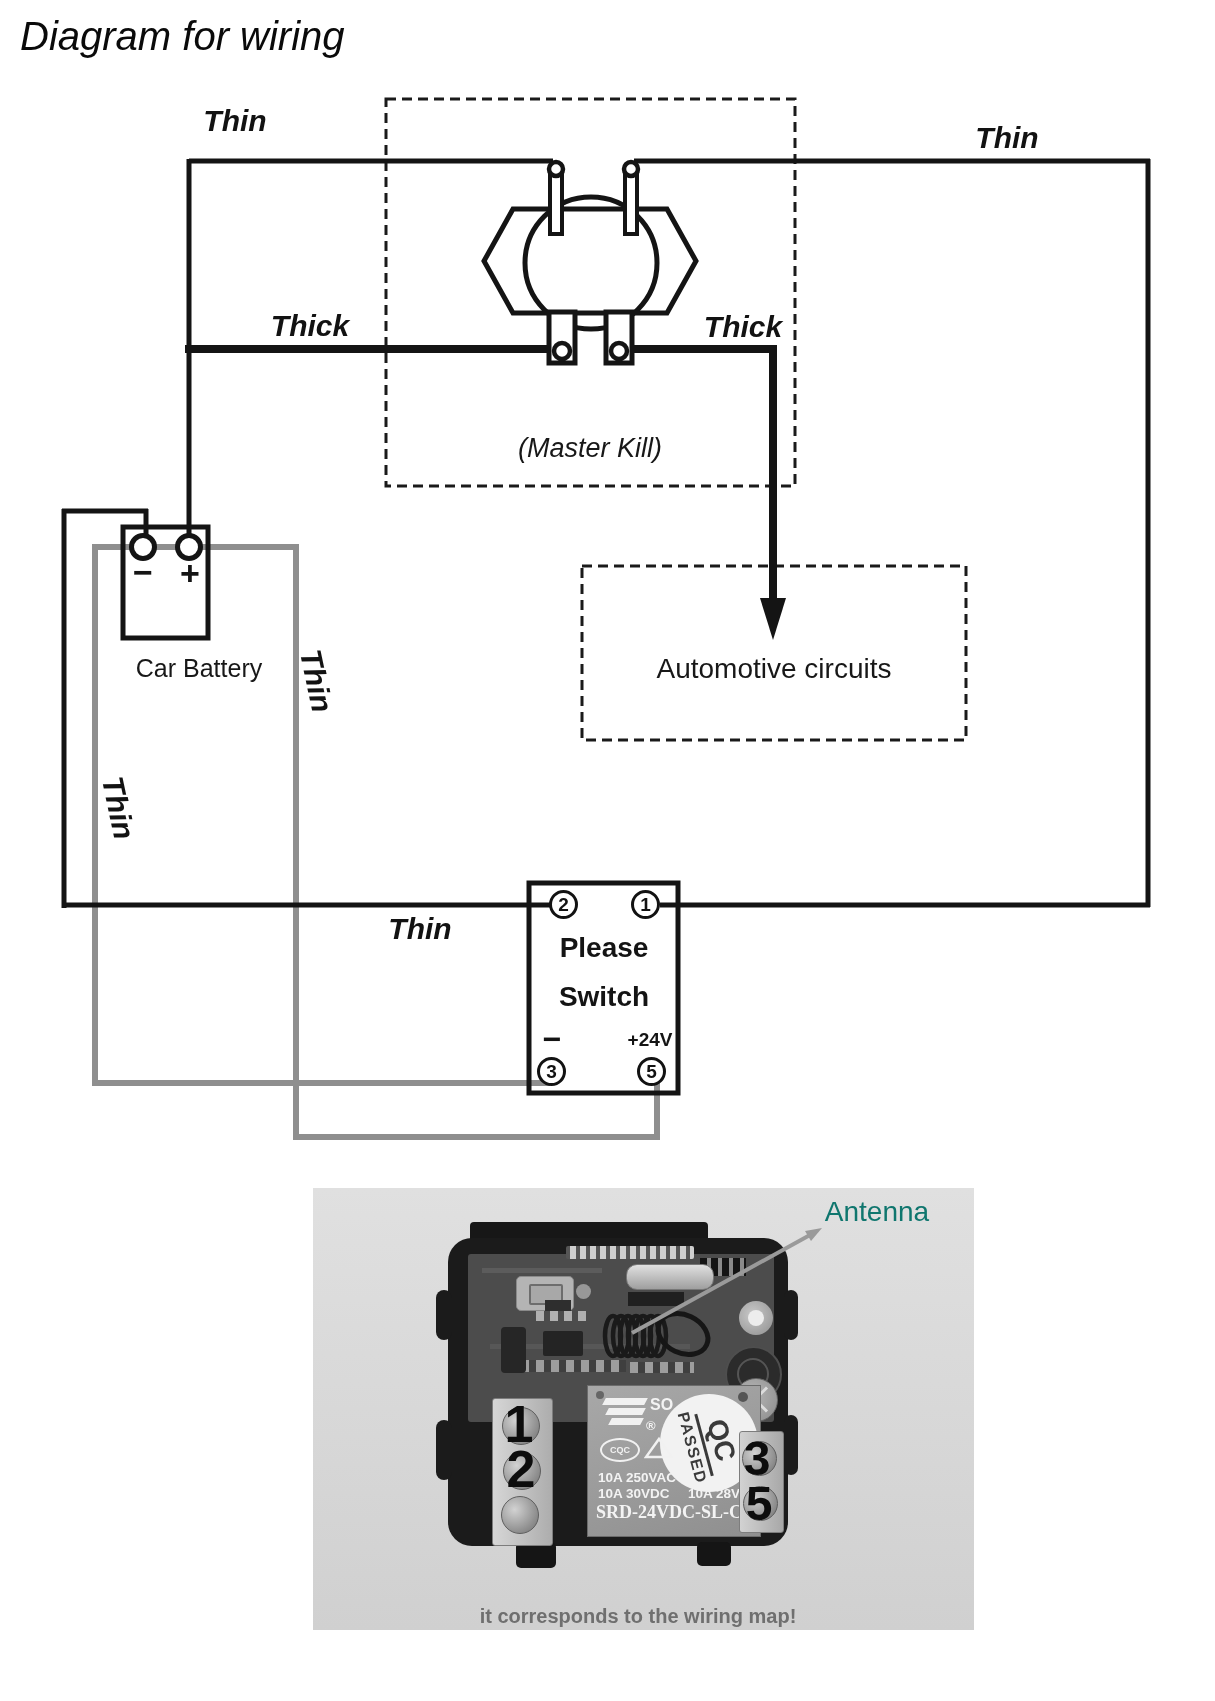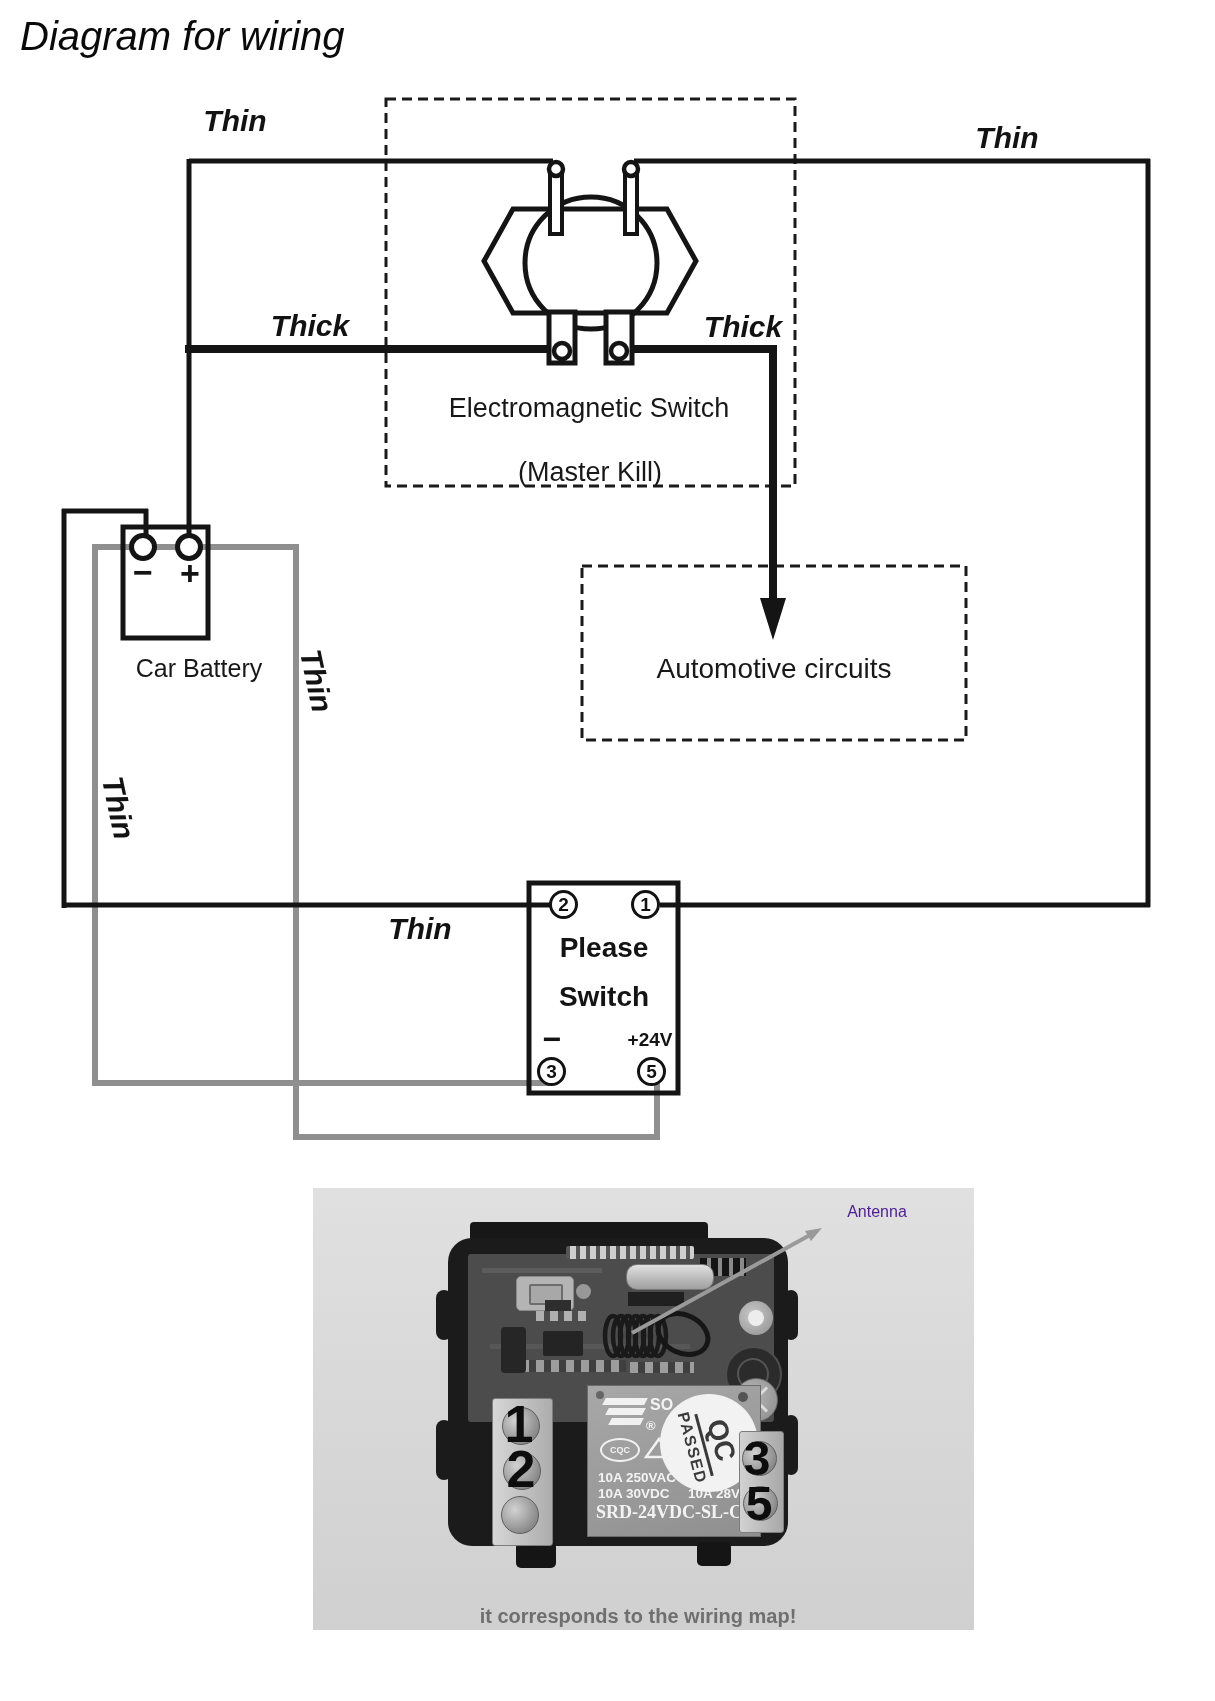--- a/index.html
+++ b/index.html
@@ -99,21 +99,21 @@
   <div class="ph screw" style="left:503px;top:1452px;width:36px;height:36px;"></div>
   <div class="ph screw" style="left:501px;top:1496px;width:36px;height:36px;"></div>
   <div class="ph" style="left:739px;top:1431px;width:43px;height:100px;background:linear-gradient(90deg,#d2d2d2,#a8a8a8);border:1px solid #7d7d7d;border-radius:3px;"></div>
   <div class="ph screw" style="left:742px;top:1441px;width:33px;height:33px;"></div>
   <div class="ph screw" style="left:743px;top:1486px;width:33px;height:33px;"></div>
   <div class="pdigit" style="left:519px;top:1424px;font-size:52px;">1</div>
   <div class="pdigit" style="left:521px;top:1469px;font-size:52px;">2</div>
   <div class="pdigit" style="left:757px;top:1458px;font-size:48px;">3</div>
   <div class="pdigit" style="left:759px;top:1503px;font-size:48px;">5</div>
 
-  <div class="ph" style="left:877px;top:1212px;transform:translate(-50%,-50%);font-size:16px;color:#4c1d95;white-space:nowrap;">Antenna</div>
+  <div class="ph" style="left:877px;top:1212px;transform:translate(-50%,-50%);font-size:28px;color:#0f766e;white-space:nowrap;">Antenna</div>
   <div class="cap ph" style="left:638px;top:1616px;">it corresponds to the wiring map!</div>
 
   <svg width="1215" height="1701" viewBox="0 0 1215 1701">
 
     <rect x="386" y="99" width="409" height="387" fill="none" stroke="#1a1a1a" stroke-width="3" stroke-dasharray="10 6"></rect>
     <rect x="582" y="566" width="384" height="174" fill="none" stroke="#1a1a1a" stroke-width="3" stroke-dasharray="10 6"></rect>
 
     <g stroke="#8f8f8f" stroke-width="6">
       <line x1="95" y1="547" x2="296" y2="547"></line>
       <line x1="95" y1="544" x2="95" y2="1086"></line>
@@ -176,22 +176,21 @@
   <div class="abs txtlayer" style="left:20px;top:14px;font-size:40px;font-weight:normal;font-style:italic;color:#0a0a0a;">Diagram for wiring</div>
 
   <div class="abs c bi txtlayer" style="left:235px;top:121px;">Thin</div>
   <div class="abs c bi txtlayer" style="left:1007px;top:138px;">Thin</div>
   <div class="abs c bi txtlayer" style="left:310px;top:326px;">Thick</div>
   <div class="abs c bi txtlayer" style="left:743px;top:327px;">Thick</div>
   <div class="abs bi rot txtlayer" style="left:118px;top:808px;">Thin</div>
   <div class="abs bi rot txtlayer" style="left:316px;top:681px;">Thin</div>
   <div class="abs c bi txtlayer" style="left:420px;top:929px;">Thin</div>
 
-  <div class="abs c rg txtlayer" style="left:589px;top:408px;">Electromagnetic Switch</div>
-  <div class="abs c rg txtlayer" style="left:590px;top:472px;">(Master Kill)</div>
+  <div class="abs c rg txtlayer" style="left:590px;top:448px;font-style:italic;">(Master Kill)</div>
   <div class="abs c txtlayer" style="left:774px;top:669px;font-size:28px;color:#181818;">Automotive circuits</div>
 
   <div class="abs c txtlayer" style="left:199px;top:668px;font-size:25px;color:#181818;">Car Battery</div>
   <div class="abs c bold txtlayer" style="left:143px;top:572px;font-size:34px;">−</div>
   <div class="abs c bold txtlayer" style="left:190px;top:573px;font-size:34px;">+</div>
 
   <div class="abs c bold txtlayer" style="left:604px;top:948px;font-size:28px;">Please</div>
   <div class="abs c bold txtlayer" style="left:604px;top:997px;font-size:28px;">Switch</div>
   <div class="abs c bold txtlayer" style="left:552px;top:1039px;font-size:32px;">−</div>
   <div class="abs c bold txtlayer" style="left:650px;top:1040px;font-size:19px;">+24V</div>

